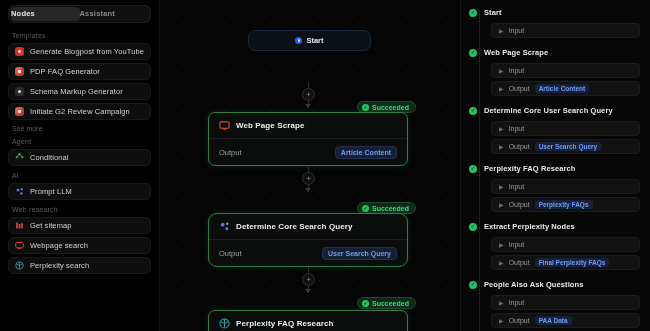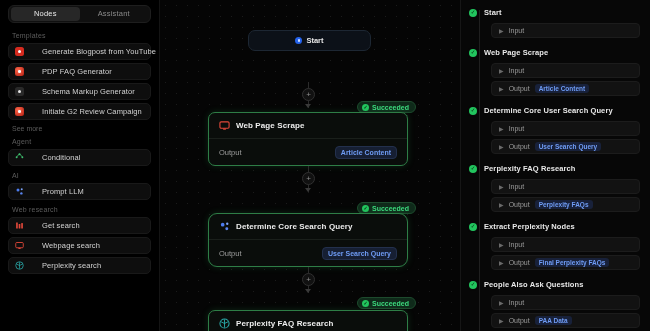--- a/index.html
+++ b/index.html
@@ -24,40 +24,41 @@
     display: flex;
     background: #101010;
     border: 1px solid #1e1e1e;
     border-radius: 6px;
     padding: 2px;
     height: 18px;
     align-items: center;
     margin-bottom: 9px;
   }
   .tab {
-    flex: 1; text-align: center;
+    flex: 1; text-align: left;
     font-size: 7.5px; color: #8a8a8a;
     line-height: 14px; height: 14px;
     border-radius: 4px;
     letter-spacing: .2px;
+    font-weight: bold;
   }
   .tab.active { background: #272727; color: #e8e8e8; }
 
   .sec-label {
     font-size: 7px; color: #5c5c5c;
     margin: 6px 0 4px 4px; letter-spacing: .2px;
   }
   .nitem {
     display: flex; align-items: center;
     height: 17px; margin-bottom: 3px;
     background: #0e0e0e;
     border: 1px solid #191919;
     border-radius: 5px;
     padding: 0 6px;
-    gap: 18px;
+    gap: 6px;
   }
   .nicon {
     width: 9px; height: 9px; border-radius: 2.5px;
     flex: 0 0 auto; position: relative;
     display: flex; align-items: center; justify-content: center;
   }
   .nicon.red { background:#d62b1f; }
   .nicon.red::after { content:''; width:3px; height:3px; border-radius:50%; background:#fff; }
   .nicon.redgrad { background: radial-gradient(circle at 35% 35%, #ff6a4d, #b01c10); }
   .nicon.redgrad::after { content:''; width:2.5px;height:2.5px;border-radius:50%;background:#fff; }
@@ -252,21 +253,21 @@
 
     <div class="sec-label">Web research</div>
     <div class="nitem">
       <span class="nicon plain">
         <svg width="9" height="9" viewBox="0 0 12 12">
             <rect x="1.5" y="2" width="2.2" height="8" fill="#e2483a"></rect>
             <rect x="4.9" y="4" width="2.2" height="6" fill="#e2483a"></rect>
             <rect x="8.3" y="2.8" width="2.2" height="7.2" fill="#e2483a"></rect>
           </svg>
       </span>
-      <span class="nlabel">Get search</span>
+      <span class="nlabel">Get sitemap</span>
     </div>
     <div class="nitem">
       <span class="nicon plain">
         <svg width="9" height="9" viewBox="0 0 12 12">
             <rect x="1" y="2" width="10" height="7" rx="1.3" fill="none" stroke="#e2483a" stroke-width="1.2"></rect>
             <rect x="4.5" y="9.2" width="3" height="1.4" fill="#e2483a"></rect>
           </svg>
       </span>
       <span class="nlabel">Webpage search</span>
     </div>

